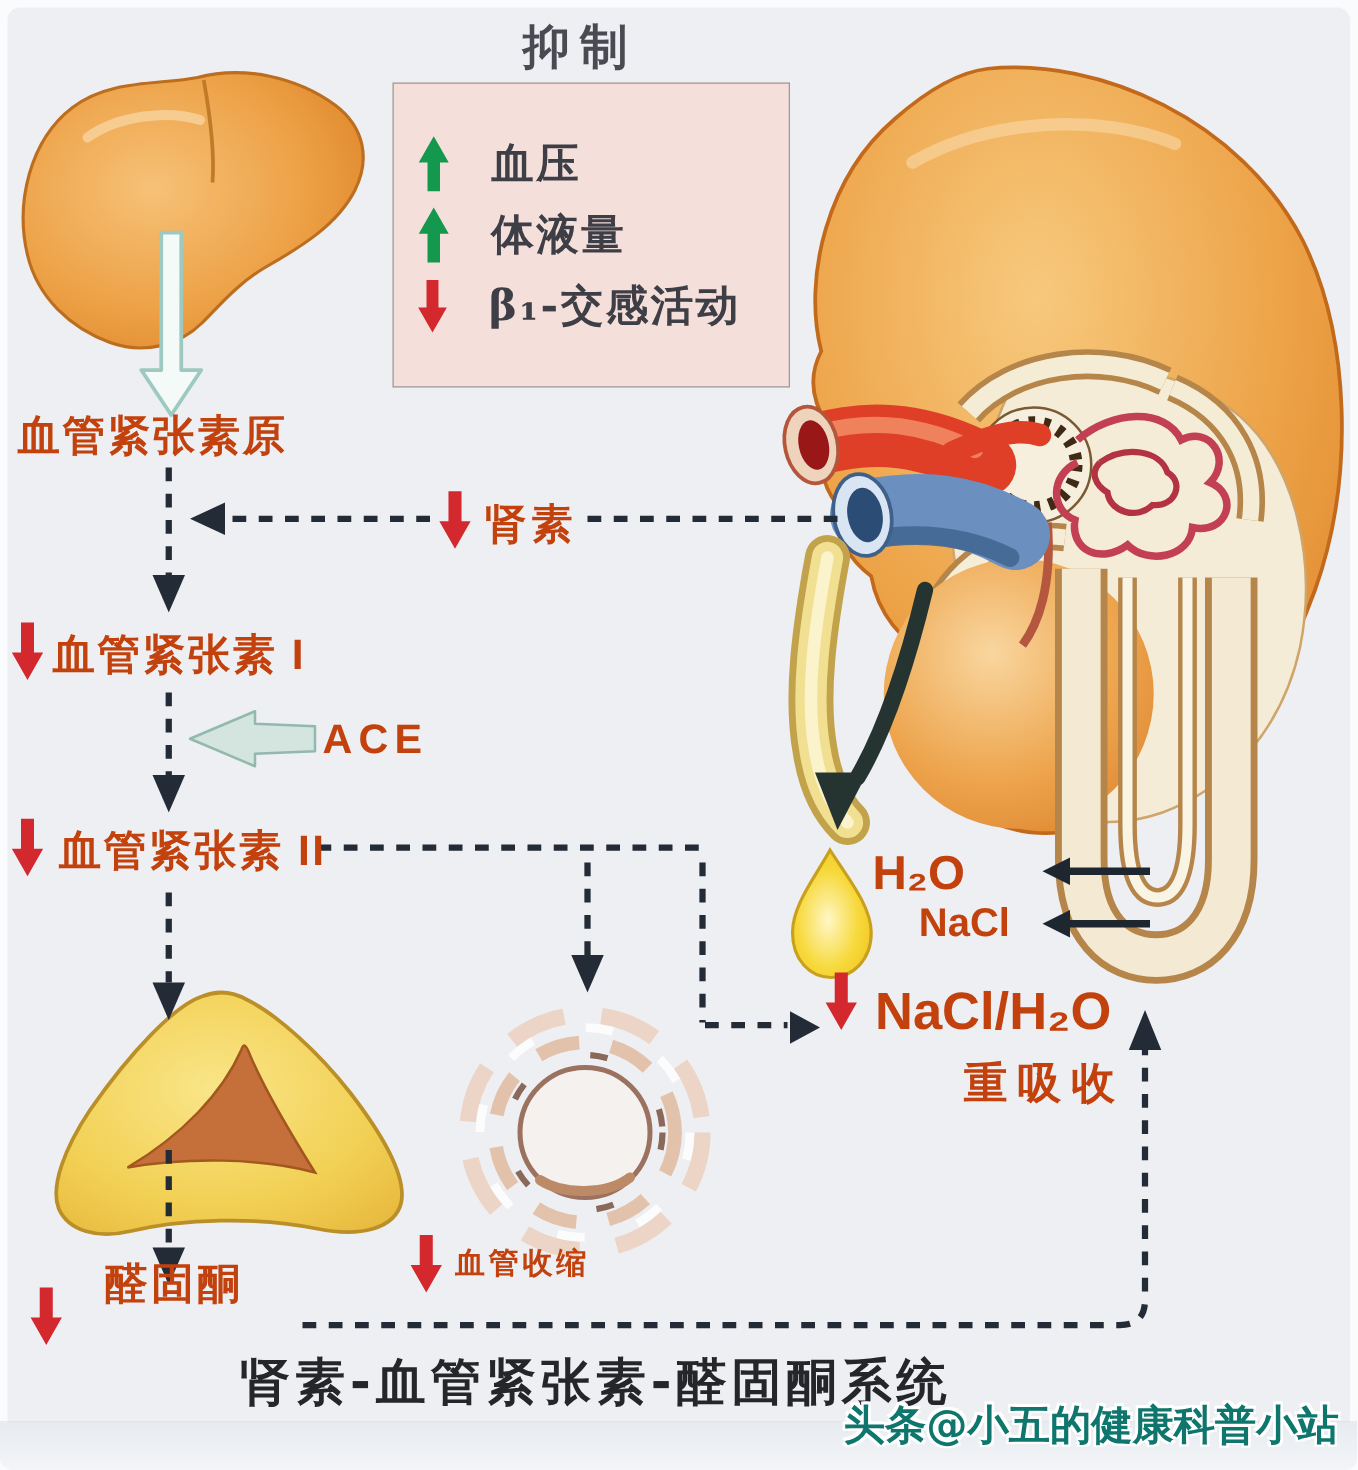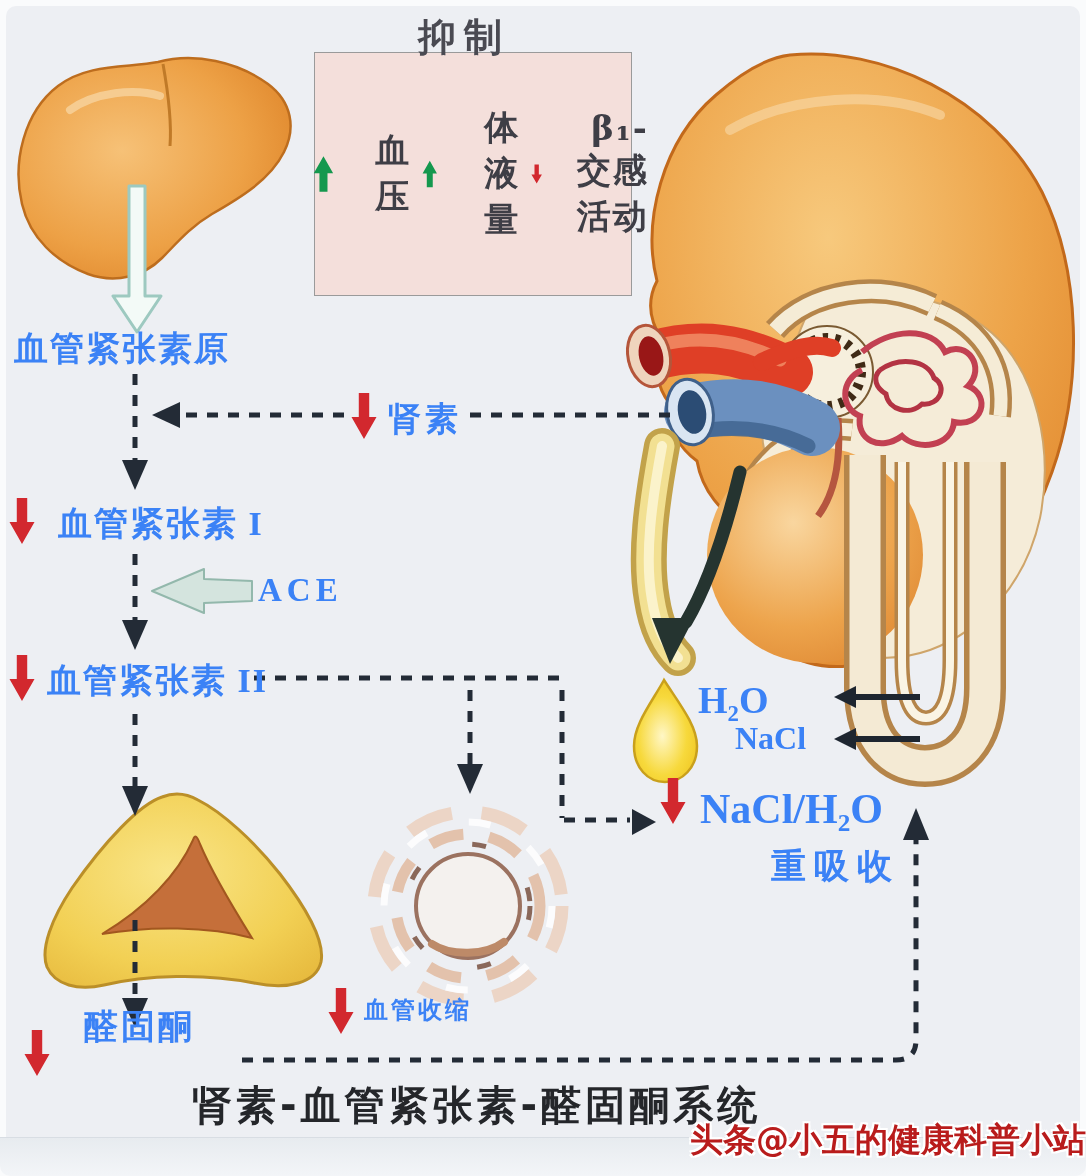--- a/index.html
+++ b/index.html
@@ -1,35 +1,35 @@
 <!DOCTYPE html>
 <html><head>
 <meta charset="utf-8">
 <style>
   html,body{margin:0;padding:0;background:#ffffff;}
-  .stage{position:relative;width:1086px;height:1176px;background:#fafbfc;overflow:hidden;text-align:right;}
+  .stage{position:relative;width:1086px;height:1176px;background:#fafbfc;overflow:hidden;}
   .canvas{position:absolute;inset:6px;background:#edeff3;border-radius:10px;}
   .art{position:absolute;left:0;top:0;z-index:1;}
   .lbl{position:absolute;z-index:3;white-space:nowrap;
-       font-family:Liberation Serif, serif;
-       color:#3b82f6;font-weight:600;}
+       font-family:Liberation Sans, sans-serif;
+       color:#c2410c;font-weight:600;}
   .arr-abs{position:absolute;z-index:3;}
   .red-fill{fill:#d2282e;}
   .grn-fill{fill:#14984e;}
-  .inhibit-box{position:absolute;left:314px;top:52px;width:318px;height:244px;
+  .inhibit-box{position:absolute;left:314px;top:66px;width:318px;height:244px;
        background:#f4dfdb;border:1px solid #9a9a9a;z-index:2;
-       display:flex;flex-direction:row;justify-content:center;gap:11px;padding-left:16px;box-sizing:border-box;}
+       display:flex;flex-direction:column;justify-content:center;gap:11px;padding-left:16px;box-sizing:border-box;}
   .inhibit-row{display:flex;align-items:center;gap:30px;}
   .inhibit-row .lbl-in{font-family:"DejaVu Serif","Liberation Serif",serif;
        font-size:34px;font-weight:700;color:#3e3e46;letter-spacing:2px;}
   .title-inhibit{position:absolute;left:418px;top:12px;z-index:3;font-size:38px;font-weight:800;
        color:#4a4a52;letter-spacing:8px;font-family:"DejaVu Serif","Liberation Serif",serif;}
   .footer-title{position:absolute;left:192px;top:1078px;z-index:3;font-size:40px;font-weight:800;
        color:#24262a;letter-spacing:4px;font-family:"DejaVu Sans","Liberation Sans",sans-serif;}
-  .watermark{position:absolute;right:0;top:1118px;z-index:4;font-size:33px;font-weight:700;color:#b91c1c;
+  .watermark{position:absolute;right:15px;top:1118px;z-index:4;font-size:33px;font-weight:700;color:#0f766e;
        font-family:"DejaVu Sans","Liberation Sans",sans-serif;
        text-shadow:-2px -2px 0 #fff,2px -2px 0 #fff,-2px 2px 0 #fff,2px 2px 0 #fff,0 2px 0 #fff,0 -2px 0 #fff;}
   .bottom-strip{position:absolute;left:0;right:0;bottom:0;height:38px;z-index:2;
        background:linear-gradient(#e7ebef,#f3f5f8);border-top:1px solid #d8dde3;
        border-radius:0 0 10px 10px;}
 </style>
 </head>
 <body>
 
 <div class="stage">
@@ -216,21 +216,21 @@
   <div class="lbl" style="left:14px;top:326px;font-size:34px;letter-spacing:2px;">血管紧张素原</div>
 
   <svg class="arr-abs red-fill" style="left:350px;top:392px;" width="28" height="48" viewBox="0 0 26 46">
       <use href="#arr-down"></use>
     </svg>
   <div class="lbl" style="left:388px;top:397px;font-size:33px;letter-spacing:4px;">肾素</div>
 
   <svg class="arr-abs red-fill" style="left:8px;top:497px;" width="28" height="48" viewBox="0 0 26 46">
       <use href="#arr-down"></use>
     </svg>
-  <div class="lbl" style="left:42px;top:501px;font-size:34px;letter-spacing:2px;margin-left:16px;">血管紧张素 I</div>
+  <div class="lbl" style="left:42px;top:501px;font-size:34px;letter-spacing:2px;">血管紧张素 I</div>
 
   <div class="lbl" style="left:258px;top:572px;font-size:33px;letter-spacing:5px;">ACE</div>
 
   <svg class="arr-abs red-fill" style="left:8px;top:654px;" width="28" height="48" viewBox="0 0 26 46">
       <use href="#arr-down"></use>
     </svg>
   <div class="lbl" style="left:47px;top:658px;font-size:34px;letter-spacing:2px;">血管紧张素 II</div>
 
   <div class="lbl" style="left:698px;top:678px;font-size:38px;">H₂O</div>
   <div class="lbl" style="left:735px;top:720px;font-size:32px;">NaCl</div>

